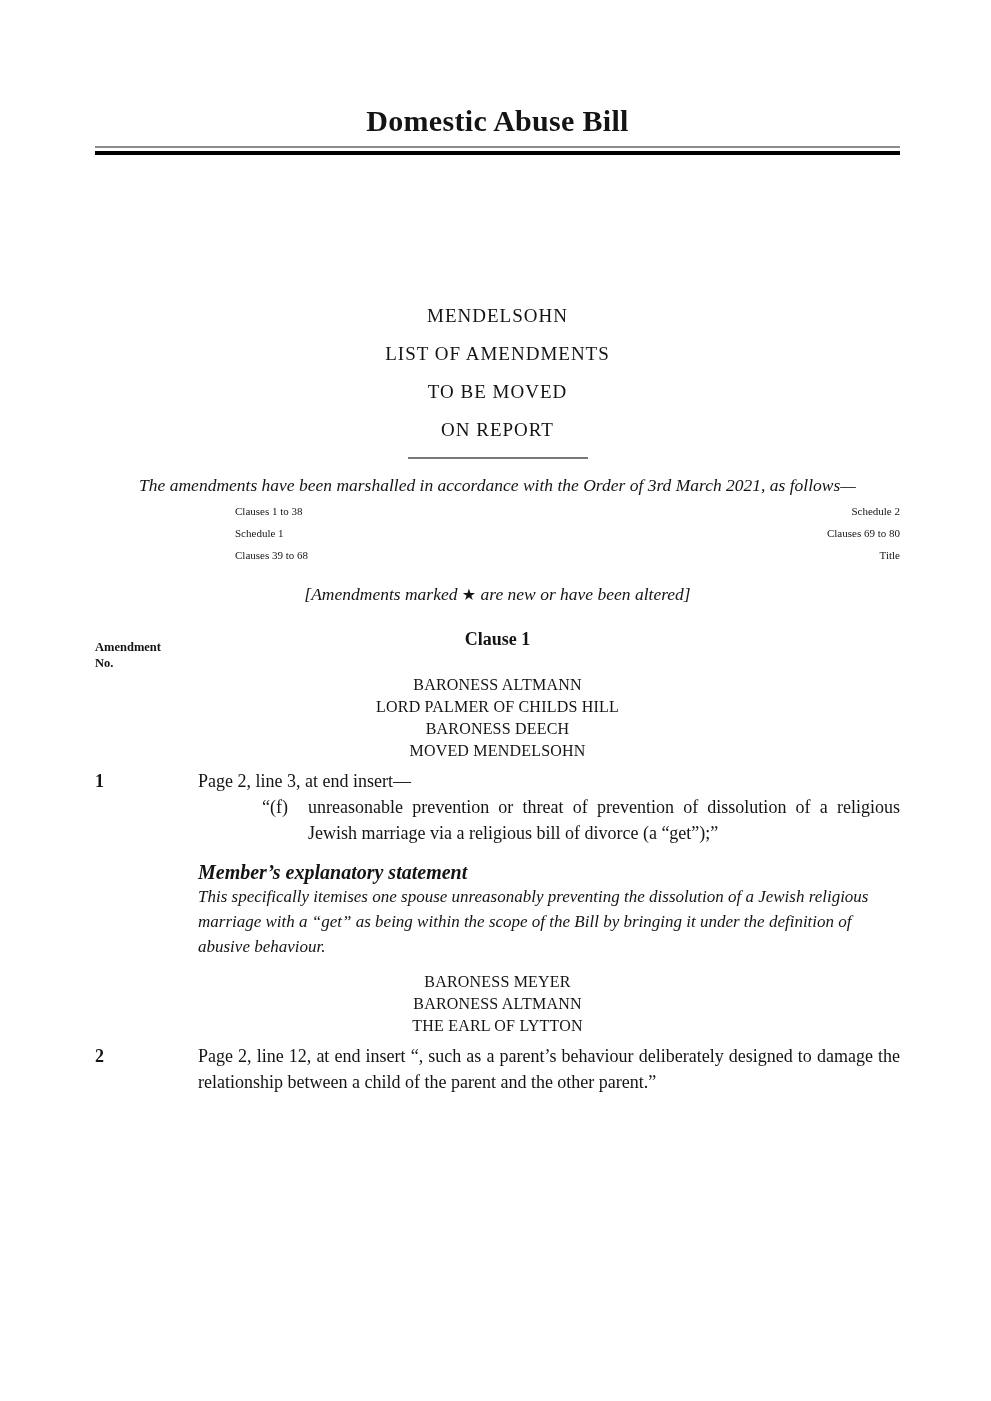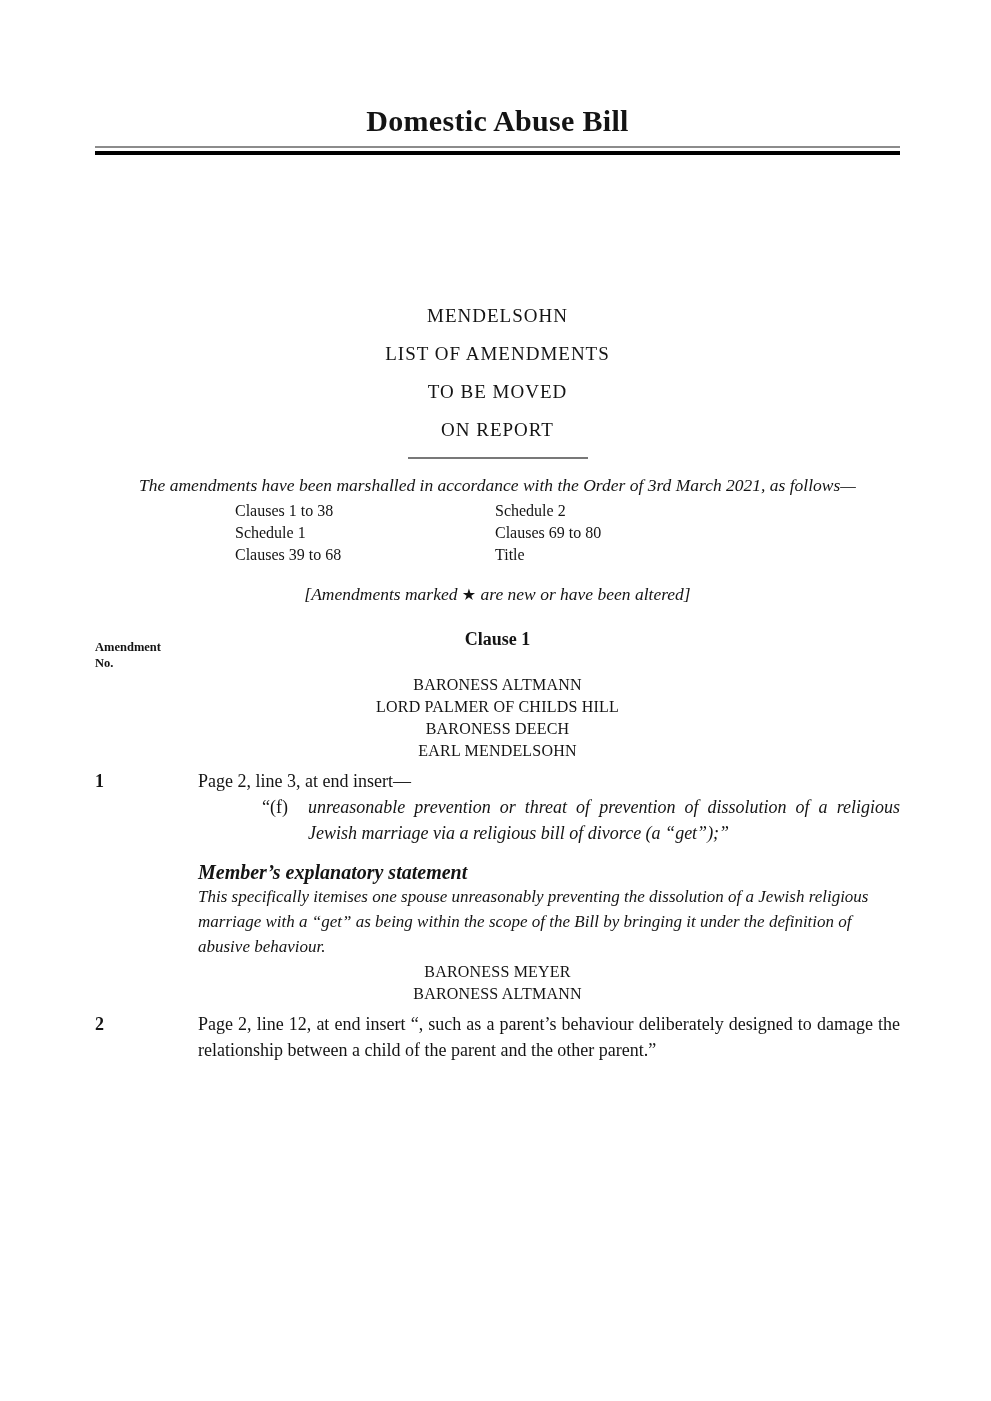--- a/index.html
+++ b/index.html
@@ -52,25 +52,25 @@
   .intro {
     margin: 14px 0 0 0;
     font-style: italic;
     text-align: center;
     font-size: 17.5px;
     line-height: 24px;
   }
   .cols {
     display: flex;
     margin: 3px 0 0 140px;
-    font-size: 16px;
+    font-size: 11px;
     line-height: 22px;
   }
   .col-1 { width: 260px; }
-  .col-2 { flex: 1; }
+  .col-2 { flex: 1; text-align: right; }
 
   
   .star-note {
     margin: 16px 0 0 0;
     text-align: center;
     font-style: italic;
     font-size: 17.5px;
     line-height: 24px;
   }
   .star-glyph { font-style: normal; font-size: 16px; }
@@ -92,37 +92,37 @@
   }
 
   
   .sponsors {
     text-align: center;
     font-size: 16px;
     line-height: 22px;
     letter-spacing: 0.2px;
     margin-top: 13px;
   }
-  .sponsors.second { margin-top: 2px; }
+  .sponsors.second { margin-top: 12px; }
   .sponsor-line { margin: 0; }
 
   
   .amendment-row { display: flex; margin-top: 6px; }
   .amd-num {
     width: 103px;
     flex: none;
     font-weight: bold;
     font-size: 18px;
     line-height: 26px;
   }
   .amd-body { flex: 1; font-size: 18px; line-height: 26px; }
   .lead-in { margin: 0; }
   .sub-item { display: flex; margin-left: 64px; }
   .sub-label { width: 46px; flex: none; }
-  .sub-text { flex: 1; text-align: justify; font-style: italic; }
+  .sub-text { flex: 1; text-align: justify; }
 
   .expl-heading {
     margin: 14px 0 0 0;
     font-weight: bold;
     font-style: italic;
     font-size: 20px;
     line-height: 24px;
   }
   .expl-text {
     margin: 0;
@@ -187,39 +187,40 @@
       <div>Amendment</div>
       <div>No.</div>
     </div>
     <div class="clause-title">Clause 1</div>
   </div>
 
   <div class="sponsors">
     <p class="sponsor-line">BARONESS ALTMANN</p>
     <p class="sponsor-line">LORD PALMER OF CHILDS HILL</p>
     <p class="sponsor-line">BARONESS DEECH</p>
-    <p class="sponsor-line">EARL MENDELSOHN</p>
+    <p class="sponsor-line">MOVED MENDELSOHN</p>
   </div>
 
   <div class="amendment-row">
     <div class="amd-num">1</div>
     <div class="amd-body">
       <p class="lead-in">Page 2, line 3, at end insert—</p>
       <div class="sub-item">
         <span class="sub-label">“(f)</span>
         <span class="sub-text">unreasonable prevention or threat of prevention of dissolution of a religious Jewish marriage via a religious bill of divorce (a “get”);”</span>
       </div>
       <p class="expl-heading">Member’s explanatory statement</p>
       <p class="expl-text">This specifically itemises one spouse unreasonably preventing the dissolution of a Jewish religious marriage with a “get” as being within the scope of the Bill by bringing it under the definition of abusive behaviour.</p>
     </div>
   </div>
 
   <div class="sponsors second">
     <p class="sponsor-line">BARONESS MEYER</p>
     <p class="sponsor-line">BARONESS ALTMANN</p>
+    <p class="sponsor-line">THE EARL OF LYTTON</p>
   </div>
 
   <div class="amendment-row">
     <div class="amd-num">2</div>
     <div class="amd-body">
       <p class="amend-text">Page 2, line 12, at end insert “, such as a parent’s behaviour deliberately designed to damage the relationship between a child of the parent and the other parent.”</p>
     </div>
   </div>
 
   <footer class="page-footer">

